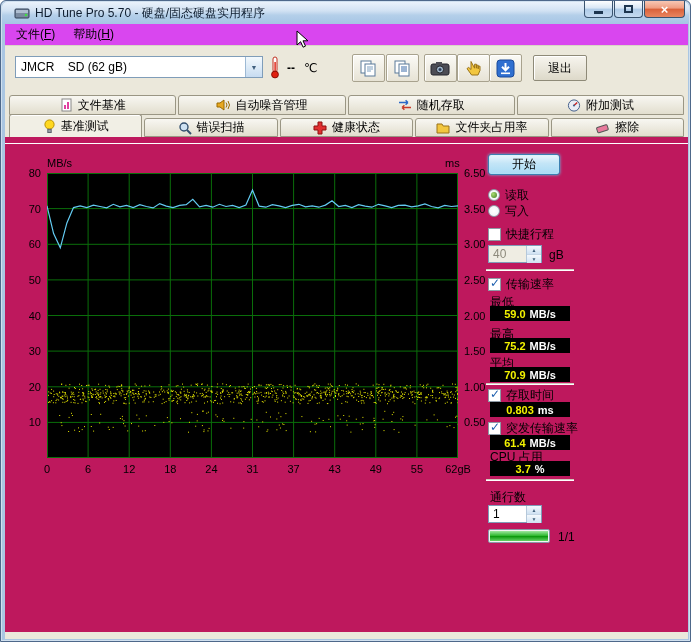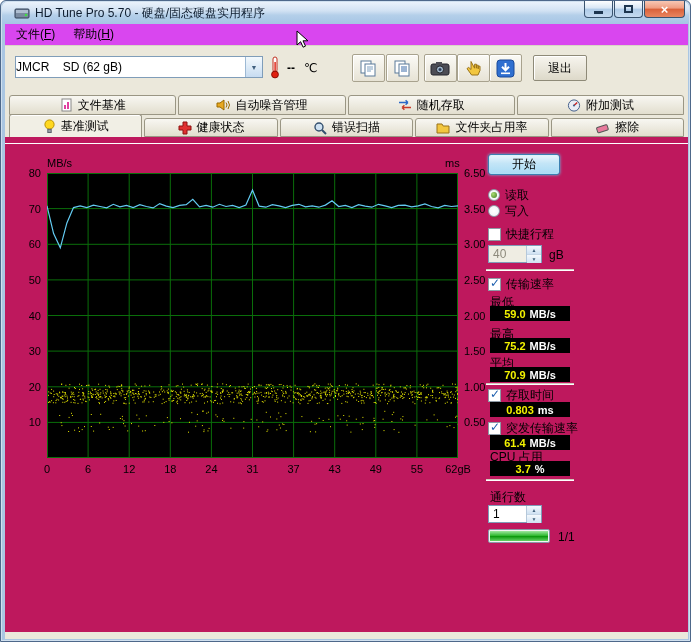--- a/index.html
+++ b/index.html
@@ -26,21 +26,21 @@
   .client { position:absolute; left:4px; top:23px; width:683px; height:615px; background:#ebe8db; }
 
   .menubar { position:absolute; left:0; top:0; width:683px; height:22px; background:#d946ef;
              border-bottom:1px solid #d9d5c5; display:flex; align-items:center; padding:0 2px; }
   .menu-item { padding:3px 9px; cursor:default; }
   .menu-item .accel { text-decoration:underline; }
 
   .toolbar { position:absolute; left:0; top:23px; width:683px; height:40px; }
   .combo { position:absolute; left:10px; top:9px; width:248px; height:22px; background:#fff;
            border:1px solid #7f9db9; display:flex; align-items:center; }
-  .combo-text { white-space:pre; font-size:12px; overflow:hidden; }
+  .combo-text { padding-left:5px; white-space:pre; font-size:12px; overflow:hidden; }
   .combo-btn { margin-left:auto; width:17px; height:20px; border-left:1px solid #9db9d4;
                background:linear-gradient(#f3f9fd,#c7dcf1); display:flex; align-items:center;
                justify-content:center; font-size:7px; color:#41607e; }
   .thermo { position:absolute; left:264px; top:8px; }
   .temp-val { position:absolute; left:282px; top:14px; font-weight:bold; }
   .temp-unit { position:absolute; left:299px; top:14px; }
   .tool-btn { position:absolute; top:7px; width:33px; height:28px; border:1px solid #a8a28e; border-radius:2px;
               background:linear-gradient(#fbfaf6,#e7e3d5); box-shadow:inset 1px 1px 0 #fff;
               display:flex; align-items:center; justify-content:center; cursor:default; }
   .exit-btn { position:absolute; left:528px; top:8px; width:54px; height:26px; border:1px solid #8e8a78;
@@ -245,33 +245,33 @@
             <svg width="13" height="15">
               <circle cx="6.5" cy="5.5" r="4.6" fill="#ffd820" stroke="#b89000"></circle>
               <rect x="4.8" y="10.3" width="3.4" height="3.2" fill="#9aa0a8" stroke="#5e646c"></rect>
             </svg>
           </span>
         <span>基准测试</span>
       </div>
       <div class="tab">
         <span class="ticon">
             <svg width="14" height="14">
-              <path d="M5 1h4v4h4v4H9v4H5V9H1V5h4z" fill="#e03030" stroke="#8f1010"></path>
-            </svg>
-          </span>
-        <span>健康状态</span>
-      </div>
-      <div class="tab">
-        <span class="ticon">
-            <svg width="14" height="14">
               <circle cx="6" cy="6" r="4" fill="#cfe2f2" stroke="#34506e" stroke-width="1.4"></circle>
               <path d="M9 9l4 4" stroke="#34506e" stroke-width="2"></path>
             </svg>
           </span>
         <span>错误扫描</span>
+      </div>
+      <div class="tab">
+        <span class="ticon">
+            <svg width="14" height="14">
+              <path d="M5 1h4v4h4v4H9v4H5V9H1V5h4z" fill="#e03030" stroke="#8f1010"></path>
+            </svg>
+          </span>
+        <span>健康状态</span>
       </div>
       <div class="tab">
         <span class="ticon">
             <svg width="14" height="13">
               <path d="M1 3h5l1.2 2H13v7H1z" fill="#f2c63e" stroke="#9a7318"></path>
             </svg>
           </span>
         <span>文件夹占用率</span>
       </div>
       <div class="tab">

